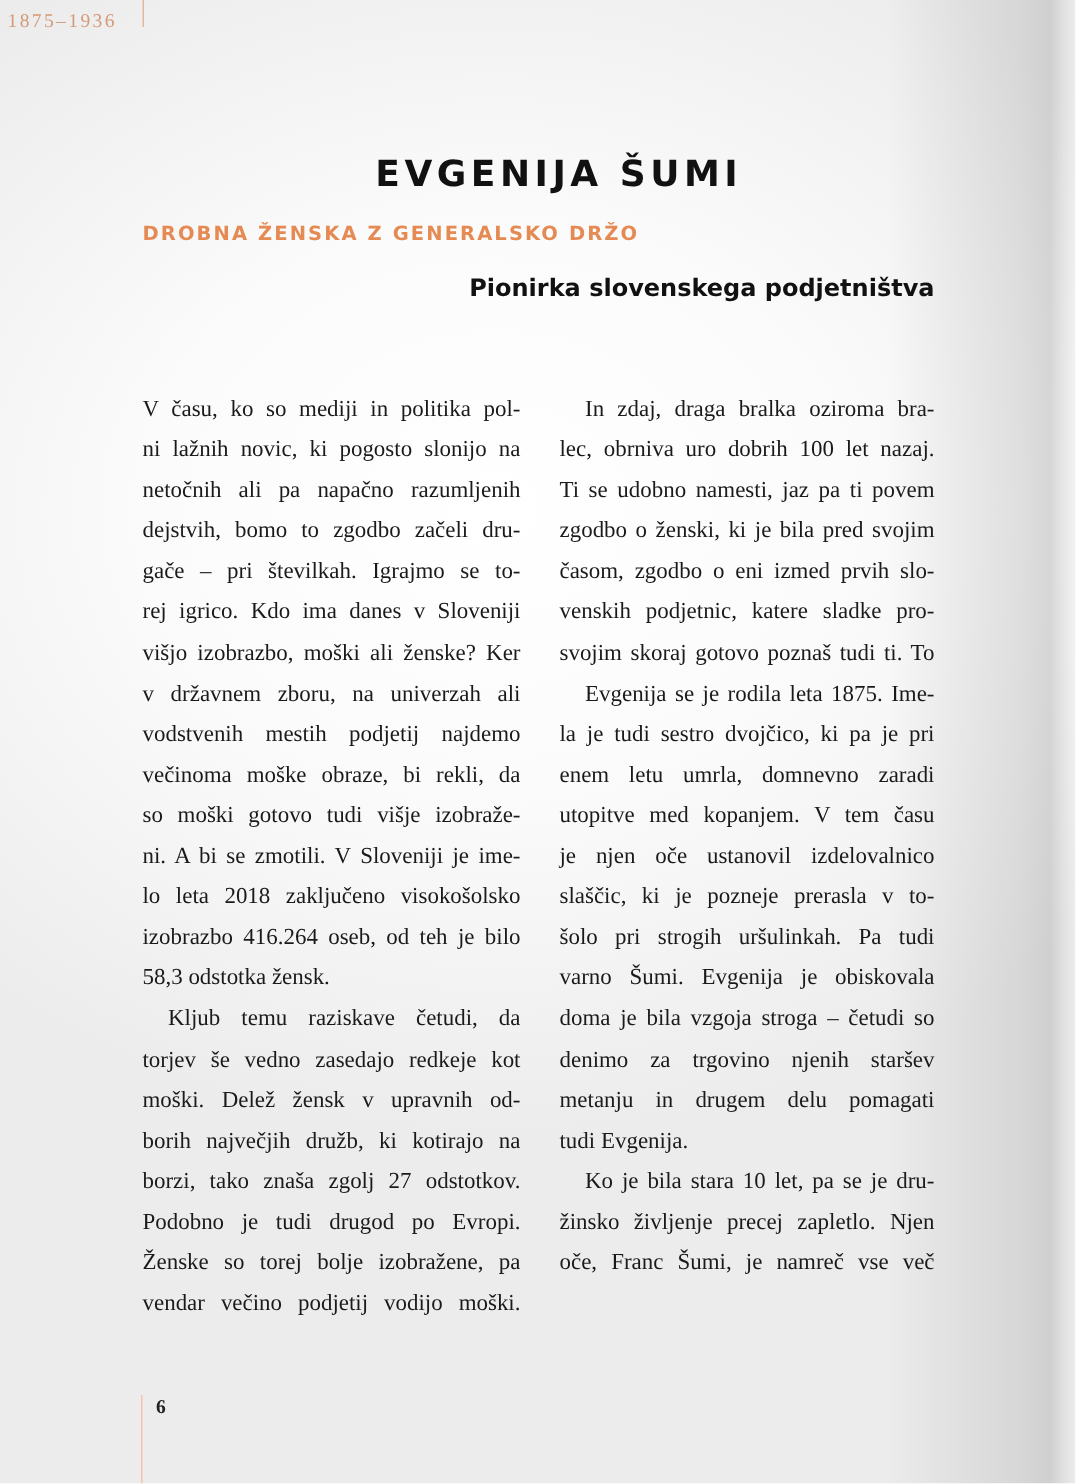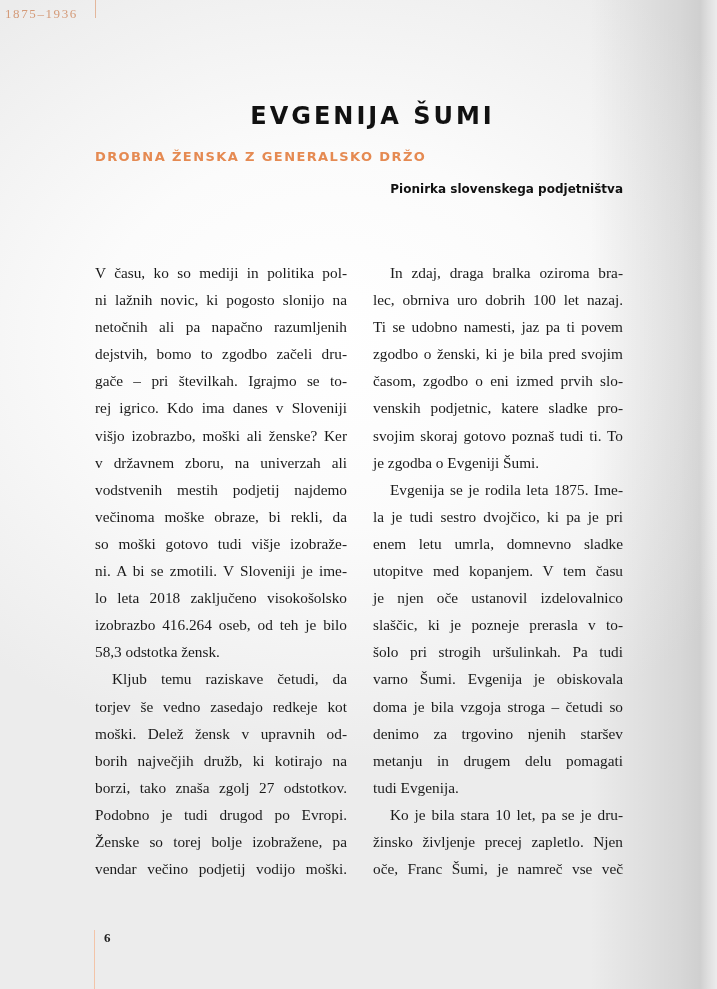--- a/index.html
+++ b/index.html
@@ -29,21 +29,21 @@
       font-size: 24px; letter-spacing: 3px; color: #111;
     }
     .subtitle {
       position: absolute; left: 95px; top: 149px;
       font-family: "DejaVu Sans", sans-serif; font-weight: bold;
       font-size: 13px; letter-spacing: 1.4px; color: #e58a52;
     }
     .tagline {
       position: absolute; right: 94px; top: 182px;
       font-family: "DejaVu Sans", sans-serif; font-weight: bold;
-      font-size: 12px; color: #111;
+      font-size: 16px; color: #111;
     }
     .col {
       position: absolute; top: 259px; width: 252px;
       font-size: 15.3px; line-height: 27.1px; color: #1a1a1a;
     }
     .col-left { left: 95px; }
     .col-right { left: 373px; width: 250px; }
     .line { display: block; white-space: nowrap; text-align: justify; text-align-last: justify; height: 27.1px; }
     .line.last { text-align-last: left; }
     .line.indent { padding-left: 17px; }
@@ -93,24 +93,23 @@
       <span class="line">vendar večino podjetij vodijo moški.</span>
     </div>
   <div class="col col-right" id="col-right">
       <span class="line indent">In zdaj, draga bralka oziroma bra-</span>
       <span class="line">lec, obrniva uro dobrih 100 let nazaj.</span>
       <span class="line">Ti se udobno namesti, jaz pa ti povem</span>
       <span class="line">zgodbo o ženski, ki je bila pred svojim</span>
       <span class="line">časom, zgodbo o eni izmed prvih slo-</span>
       <span class="line">venskih podjetnic, katere sladke pro-</span>
       <span class="line">svojim skoraj gotovo poznaš tudi ti. To</span>
-      <span class="line last">je zgodba o Evgeniji Šumi.</span>
       <span class="line indent">Evgenija se je rodila leta 1875. Ime-</span>
       <span class="line">la je tudi sestro dvojčico, ki pa je pri</span>
-      <span class="line">enem letu umrla, domnevno sladke</span>
+      <span class="line">enem letu umrla, domnevno zaradi</span>
       <span class="line">utopitve med kopanjem. V tem času</span>
       <span class="line">je njen oče ustanovil izdelovalnico</span>
       <span class="line">slaščic, ki je pozneje prerasla v to-</span>
       <span class="line">šolo pri strogih uršulinkah. Pa tudi</span>
       <span class="line">varno Šumi. Evgenija je obiskovala</span>
       <span class="line">doma je bila vzgoja stroga – četudi so</span>
       <span class="line">denimo za trgovino njenih staršev</span>
       <span class="line">metanju in drugem delu pomagati</span>
       <span class="line last">tudi Evgenija.</span>
       <span class="line indent">Ko je bila stara 10 let, pa se je dru-</span>

